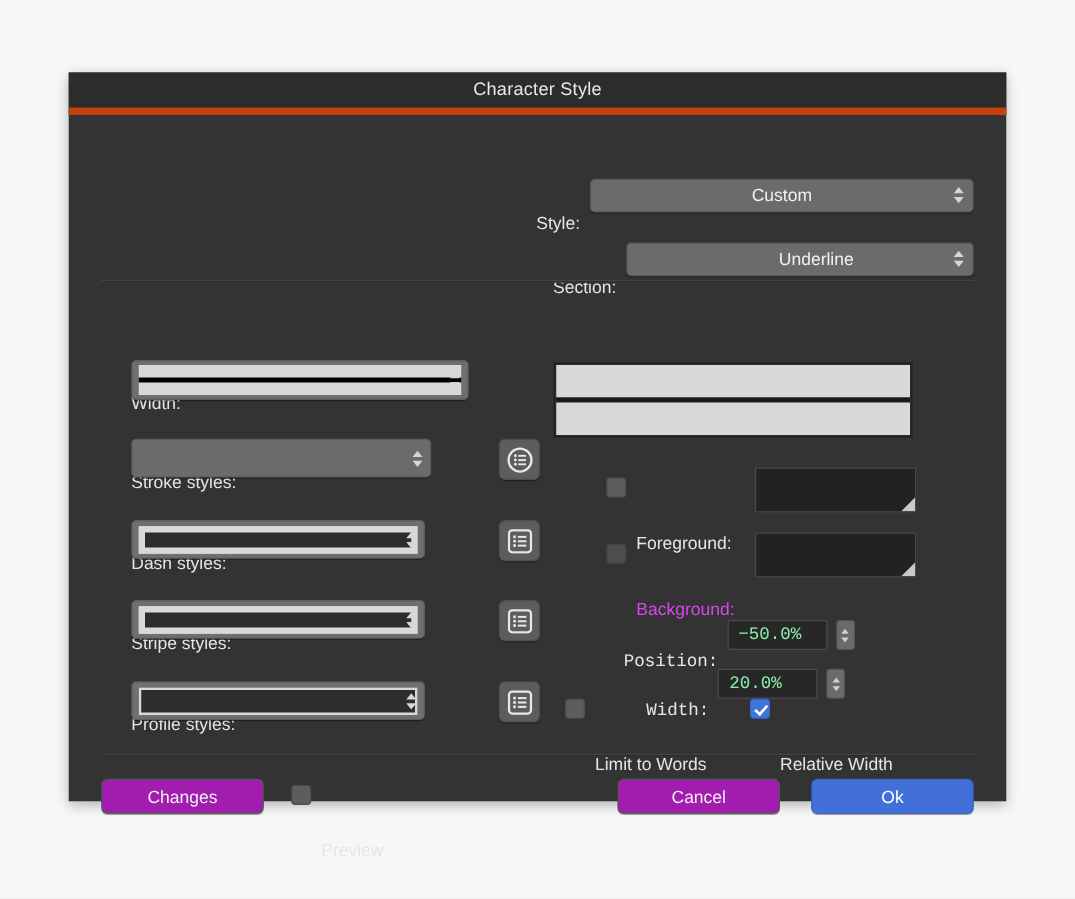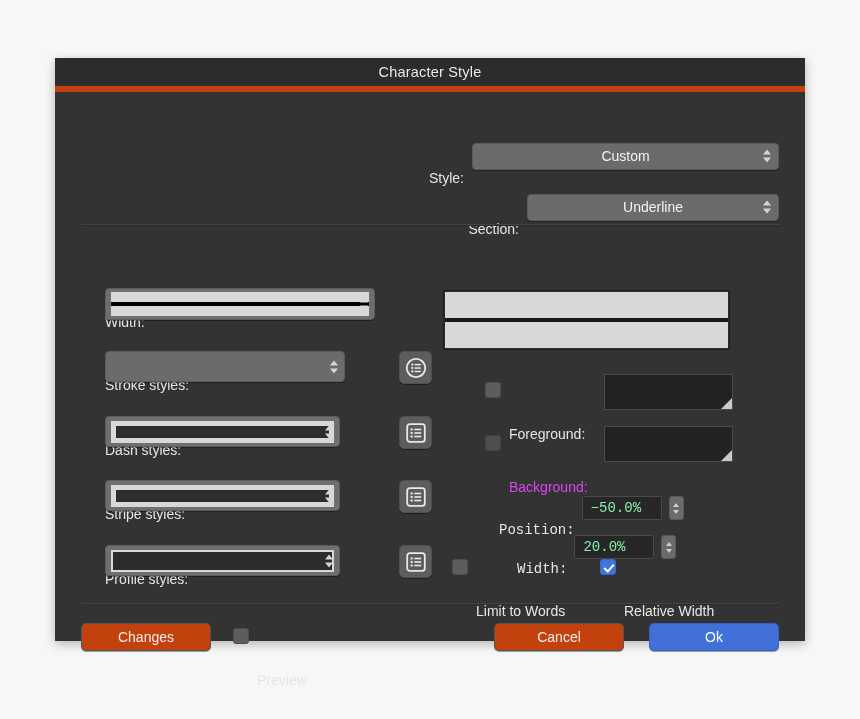--- a/index.html
+++ b/index.html
@@ -271,21 +271,21 @@
   
   .btn {
     position: absolute;
     height: 28px;
     border-radius: 5px;
     display: flex;
     align-items: center;
     justify-content: center;
     color: #f0f0f0;
     font-size: 14px;
-    background: #c2410c;
+    background: #a21caf;
     border: 1px solid #555555;
     box-shadow: 0 1px 0 rgba(0,0,0,.35);
     box-sizing: border-box;
   }
   .btn.primary {
     background: #4070d8;
     border-color: #3663c4;
     color: #ffffff;
   }
 </style>
@@ -308,21 +308,21 @@
           <span class="val">Custom</span>
           <span class="stepper-arrows">
             <span class="arr-up"></span>
               <span class="arr-dn"></span>
           </span>
         </div>
       </div>
 
       <div class="row-popup" style="right:26px; top:85px;">
         <span class="lbl">Section:</span>
-        <div class="popup" style="width:250px;">
+        <div class="popup" style="width:250px;padding-left:26px;">
           <span class="val">Underline</span>
           <span class="stepper-arrows">
             <span class="arr-up"></span>
               <span class="arr-dn"></span>
           </span>
         </div>
       </div>
 
       <div class="sep" style="left:26px; right:26px; top:132px;"></div>
 

